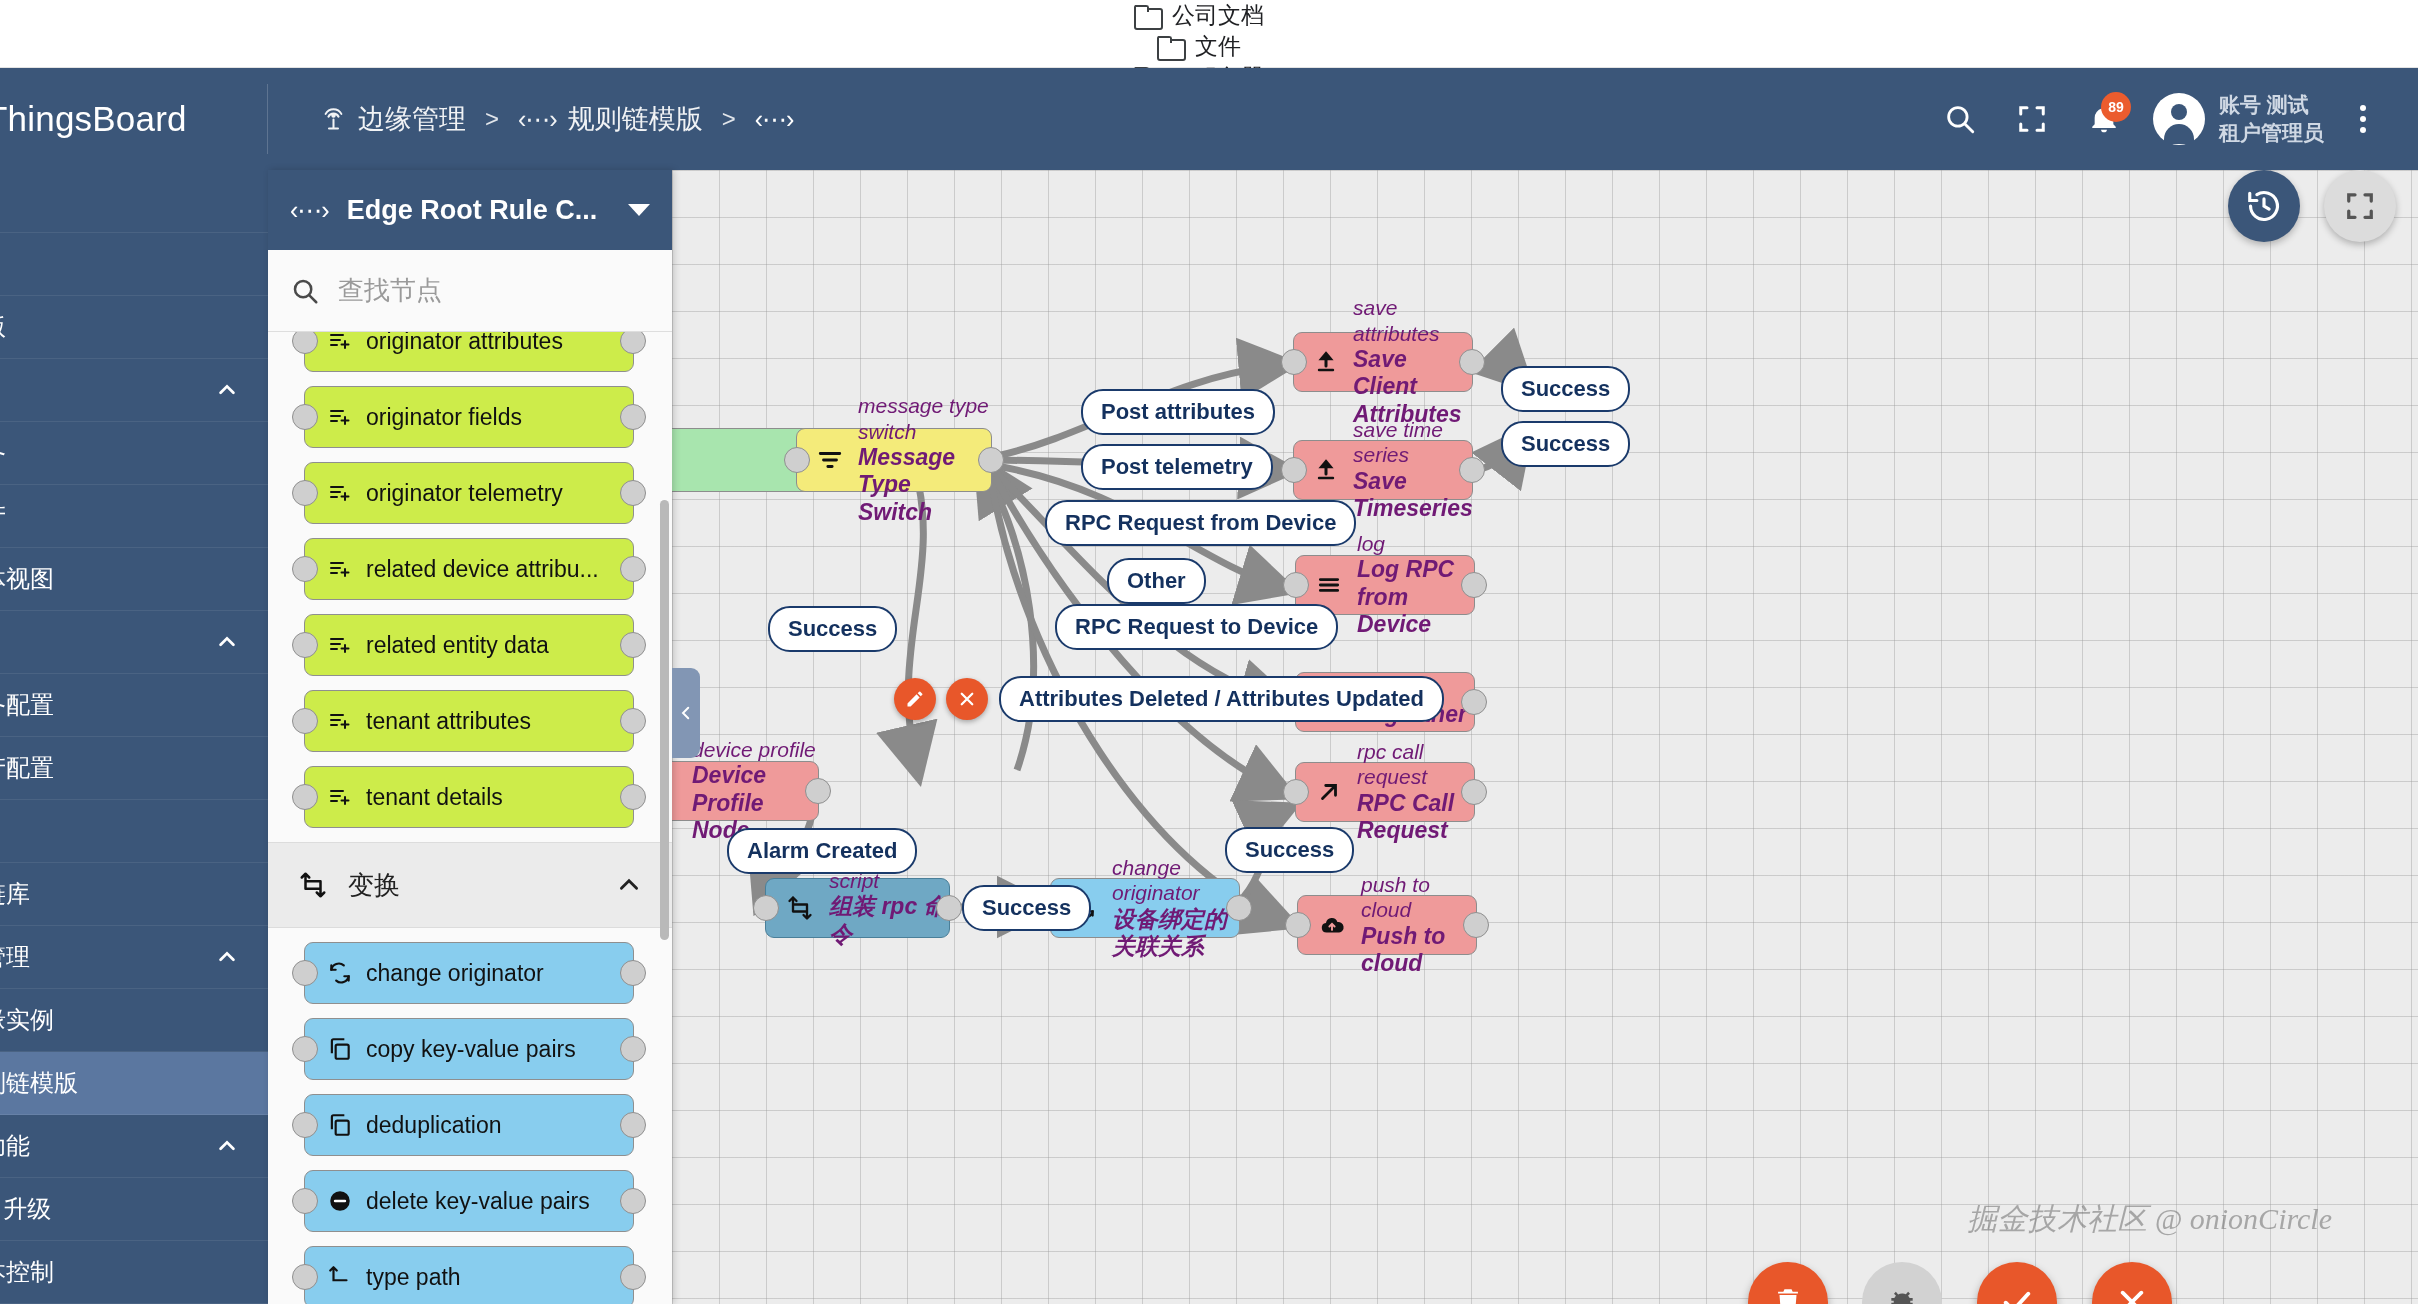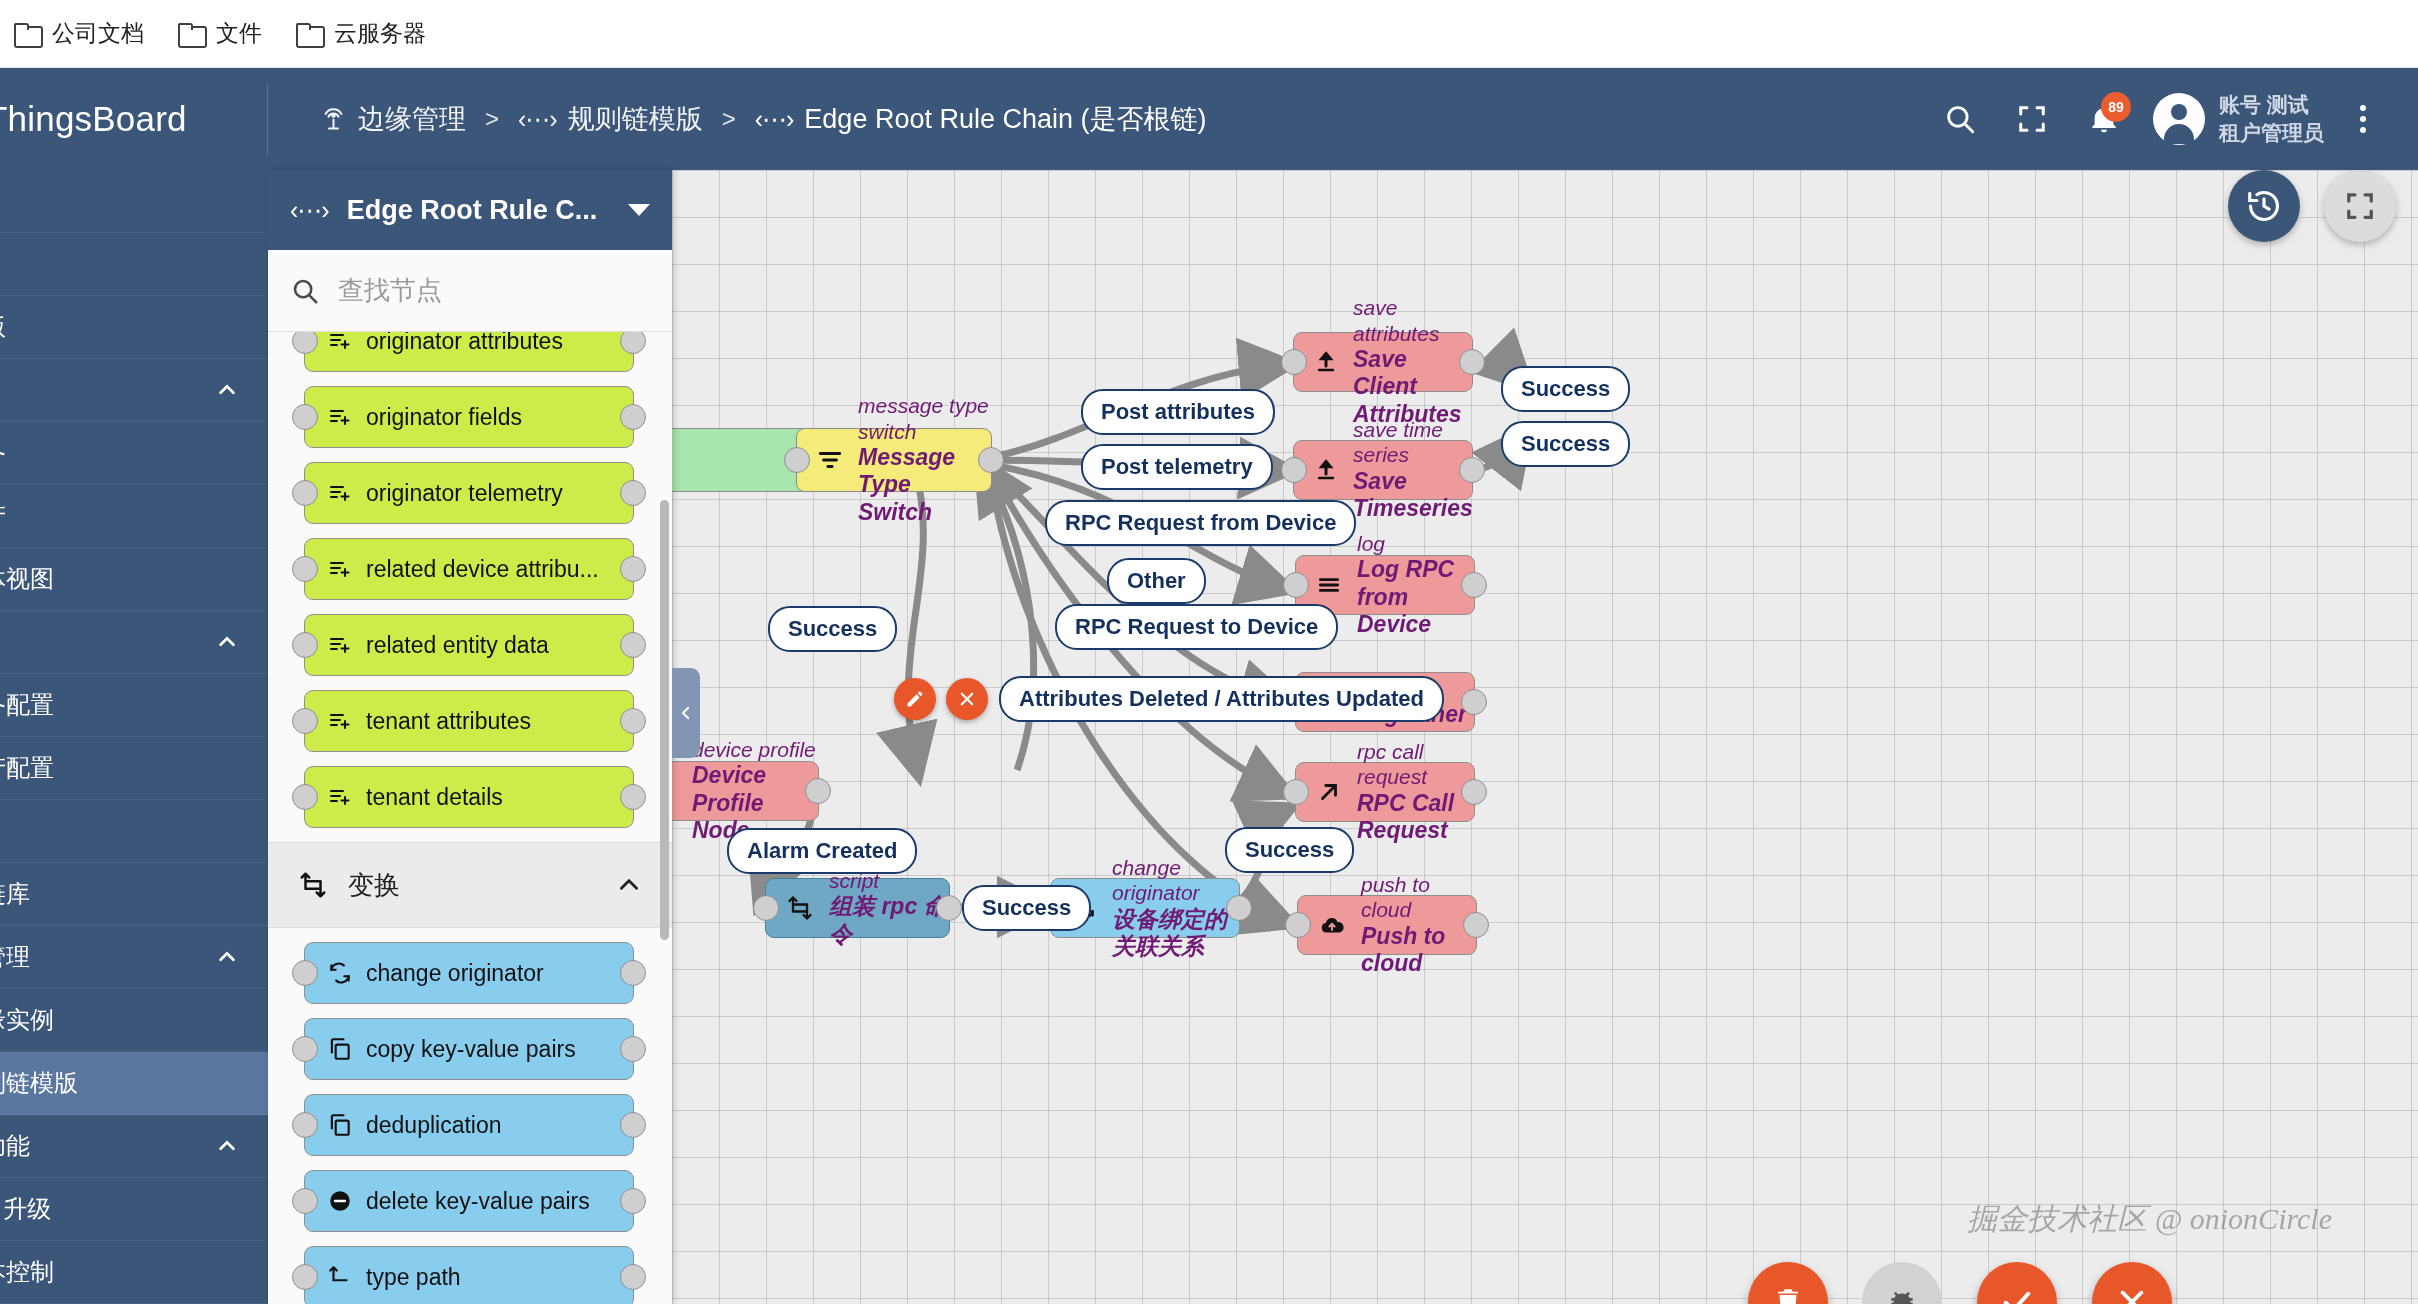--- a/index.html
+++ b/index.html
@@ -11,20 +11,21 @@
   }
 
   
   .bookmarks-bar {
     position: absolute; left: 0; top: 0;
     width: 2418px; height: 68px;
     background: #ffffff;
     display: flex; align-items: center;
     padding-left: 14px;
     border-bottom: 1px solid #e3e3e3;
+    flex-direction: column;
   }
   .bm-item {
     display: flex; align-items: center;
     gap: 11px; margin-right: 34px;
     font-size: 23px; color: #202124;
     cursor: pointer;
   }
   .folder-ico { width: 27px; height: 22px; position: relative; flex: none; }
   .folder-ico::before {
     content: ""; position: absolute; left: 0; top: 3px;
@@ -300,21 +301,20 @@
       <span>边缘管理</span>
     </div>
     <span class="crumb-sep">&gt;</span>
     <div class="crumb">
       <span class="ico-chain">‹⋯›</span>
       <span>规则链模版</span>
     </div>
     <span class="crumb-sep">&gt;</span>
     <div class="crumb active">
       <span class="ico-chain">‹⋯›</span>
-      <span>Edge Root Rule Chain (是否根链)</span>
     </div>
   </div>
 
   <div class="header-right">
     <div class="hicon">
       <svg width="34" height="34" viewBox="0 0 24 24" fill="none" stroke="#fff" stroke-width="2">
         <circle cx="10.5" cy="10.5" r="6.5"></circle>
           <path d="M15.5 15.5L21 21" stroke-linecap="round"></path>
       </svg>
     </div>

